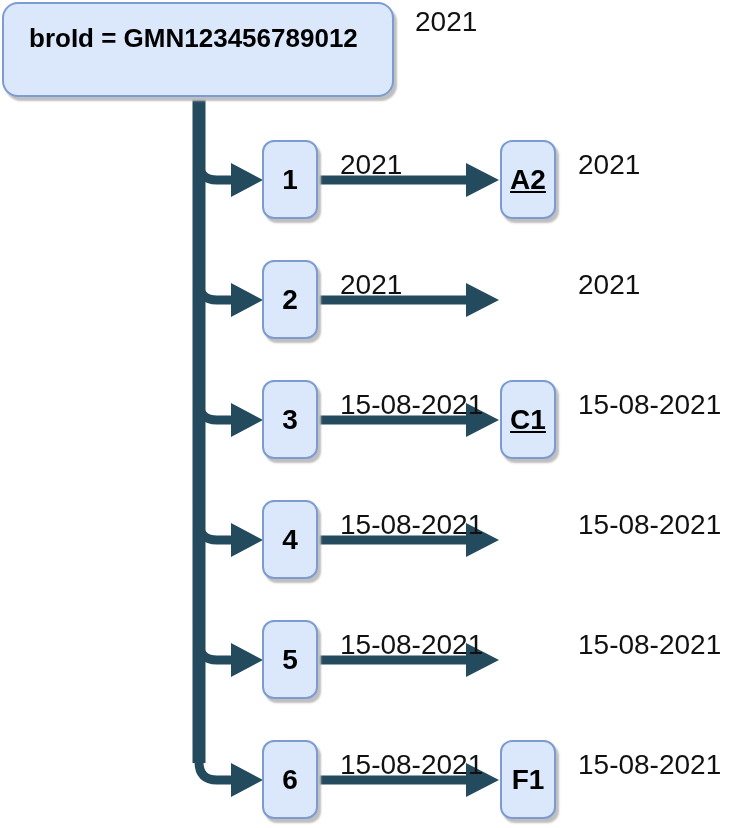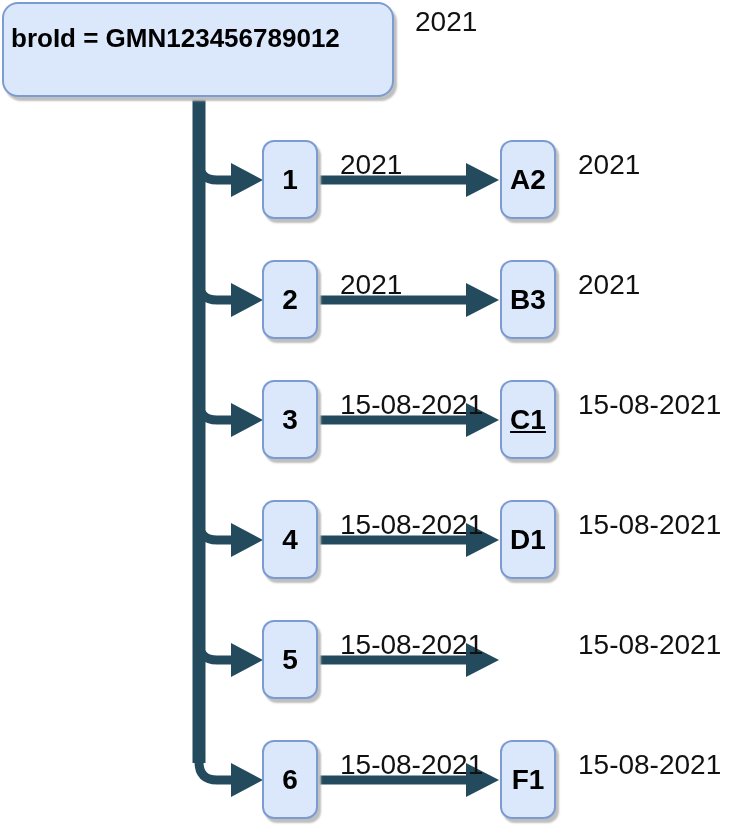--- a/index.html
+++ b/index.html
@@ -8,21 +8,21 @@
   #wires{position:absolute;left:0;top:0;z-index:1;}
   .node{position:absolute;z-index:2;box-sizing:border-box;
         background:#dbe8fb;border:2px solid #7c9cd1;border-radius:12px;
         box-shadow:3px 4px 2px #bfbfbf;
         display:flex;align-items:center;justify-content:center;
         font-weight:bold;font-size:28px;color:#000;}
   .node.small{width:56px;height:79px;}
   .root-box{position:absolute;left:2px;top:2px;width:392px;height:95px;z-index:2;
         box-sizing:border-box;background:#dbe8fb;border:2px solid #7c9cd1;border-radius:16px;
         box-shadow:3px 4px 2px #bfbfbf;
-        padding:19px 4px 0 7px;font-weight:bold;font-size:26px;line-height:30px;}
+        padding:19px 4px 0 25px;font-weight:bold;font-size:26px;line-height:30px;}
   .lbl{position:absolute;z-index:3;font-size:28px;line-height:27px;color:#111;white-space:nowrap;}
   .edge-lbl{left:340px;}
   .side-lbl{left:578px;}
 </style>
 </head>
 <body>
 
 <div id="page">
 
   <svg id="wires" width="750" height="828" viewBox="0 0 750 828">
@@ -60,36 +60,34 @@
     </g>
   </svg>
 
   <div class="root-box">
     <div>broId = GMN123456789012</div>
   </div>
   <div class="lbl" style="left:415px;top:8px;">2021</div>
 
   <div class="node small" style="left:262px;top:140px;">1</div>
   <div class="lbl edge-lbl" style="top:151px;">2021</div>
-  <div class="node small" style="left:500px;top:140px;">A2</div>
+  <div class="node small" style="left:500px;top:140px;text-decoration:underline;">A2</div>
   <div class="lbl side-lbl" style="top:151px;">2021</div>
 
   <div class="node small" style="left:262px;top:260px;">2</div>
   <div class="lbl edge-lbl" style="top:271px;">2021</div>
-  <div class="node small" style="left:500px;top:260px;">B3</div>
   <div class="lbl side-lbl" style="top:271px;">2021</div>
 
   <div class="node small" style="left:262px;top:380px;">3</div>
   <div class="lbl edge-lbl" style="top:391px;">15-08-2021</div>
   <div class="node small" style="left:500px;top:380px;text-decoration:underline;">C1</div>
   <div class="lbl side-lbl" style="top:391px;">15-08-2021</div>
 
   <div class="node small" style="left:262px;top:500px;">4</div>
   <div class="lbl edge-lbl" style="top:511px;">15-08-2021</div>
-  <div class="node small" style="left:500px;top:500px;">D1</div>
   <div class="lbl side-lbl" style="top:511px;">15-08-2021</div>
 
   <div class="node small" style="left:262px;top:620px;">5</div>
   <div class="lbl edge-lbl" style="top:631px;">15-08-2021</div>
   <div class="lbl side-lbl" style="top:631px;">15-08-2021</div>
 
   <div class="node small" style="left:262px;top:740px;">6</div>
   <div class="lbl edge-lbl" style="top:751px;">15-08-2021</div>
   <div class="node small" style="left:500px;top:740px;">F1</div>
   <div class="lbl side-lbl" style="top:751px;">15-08-2021</div>

